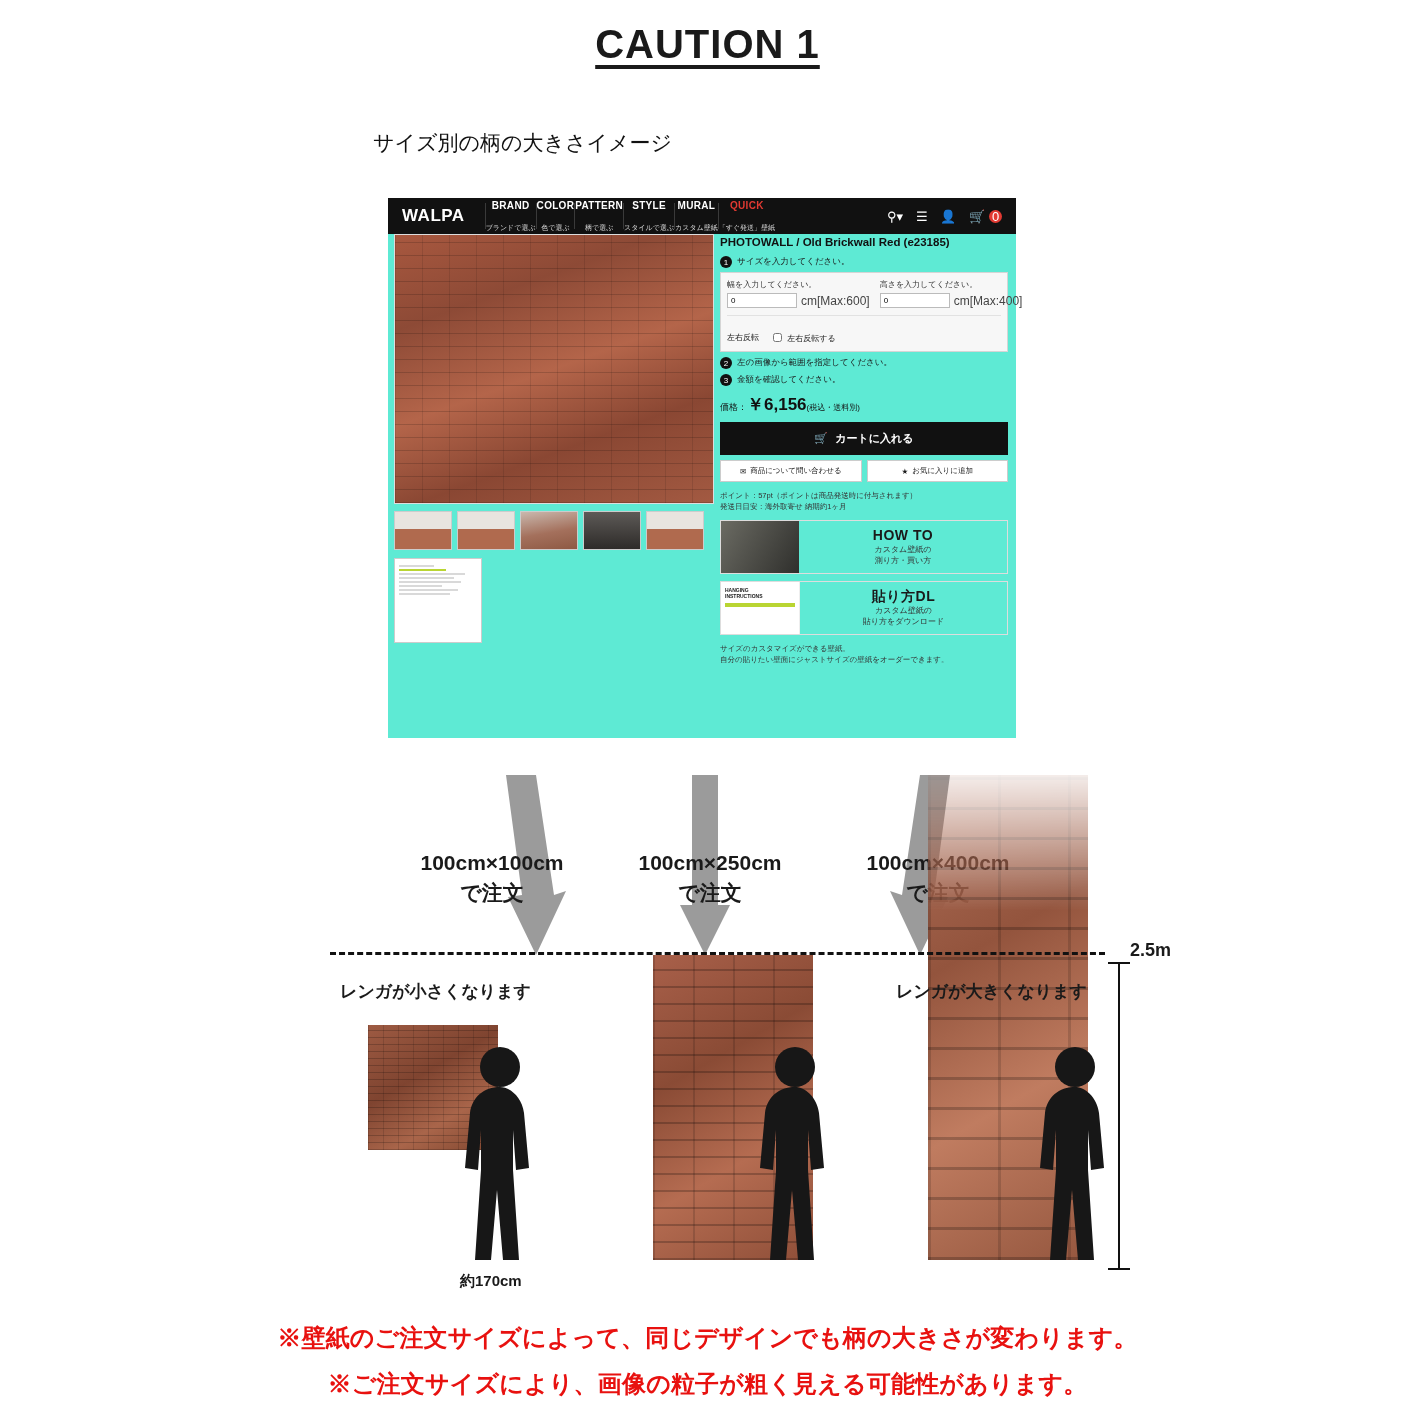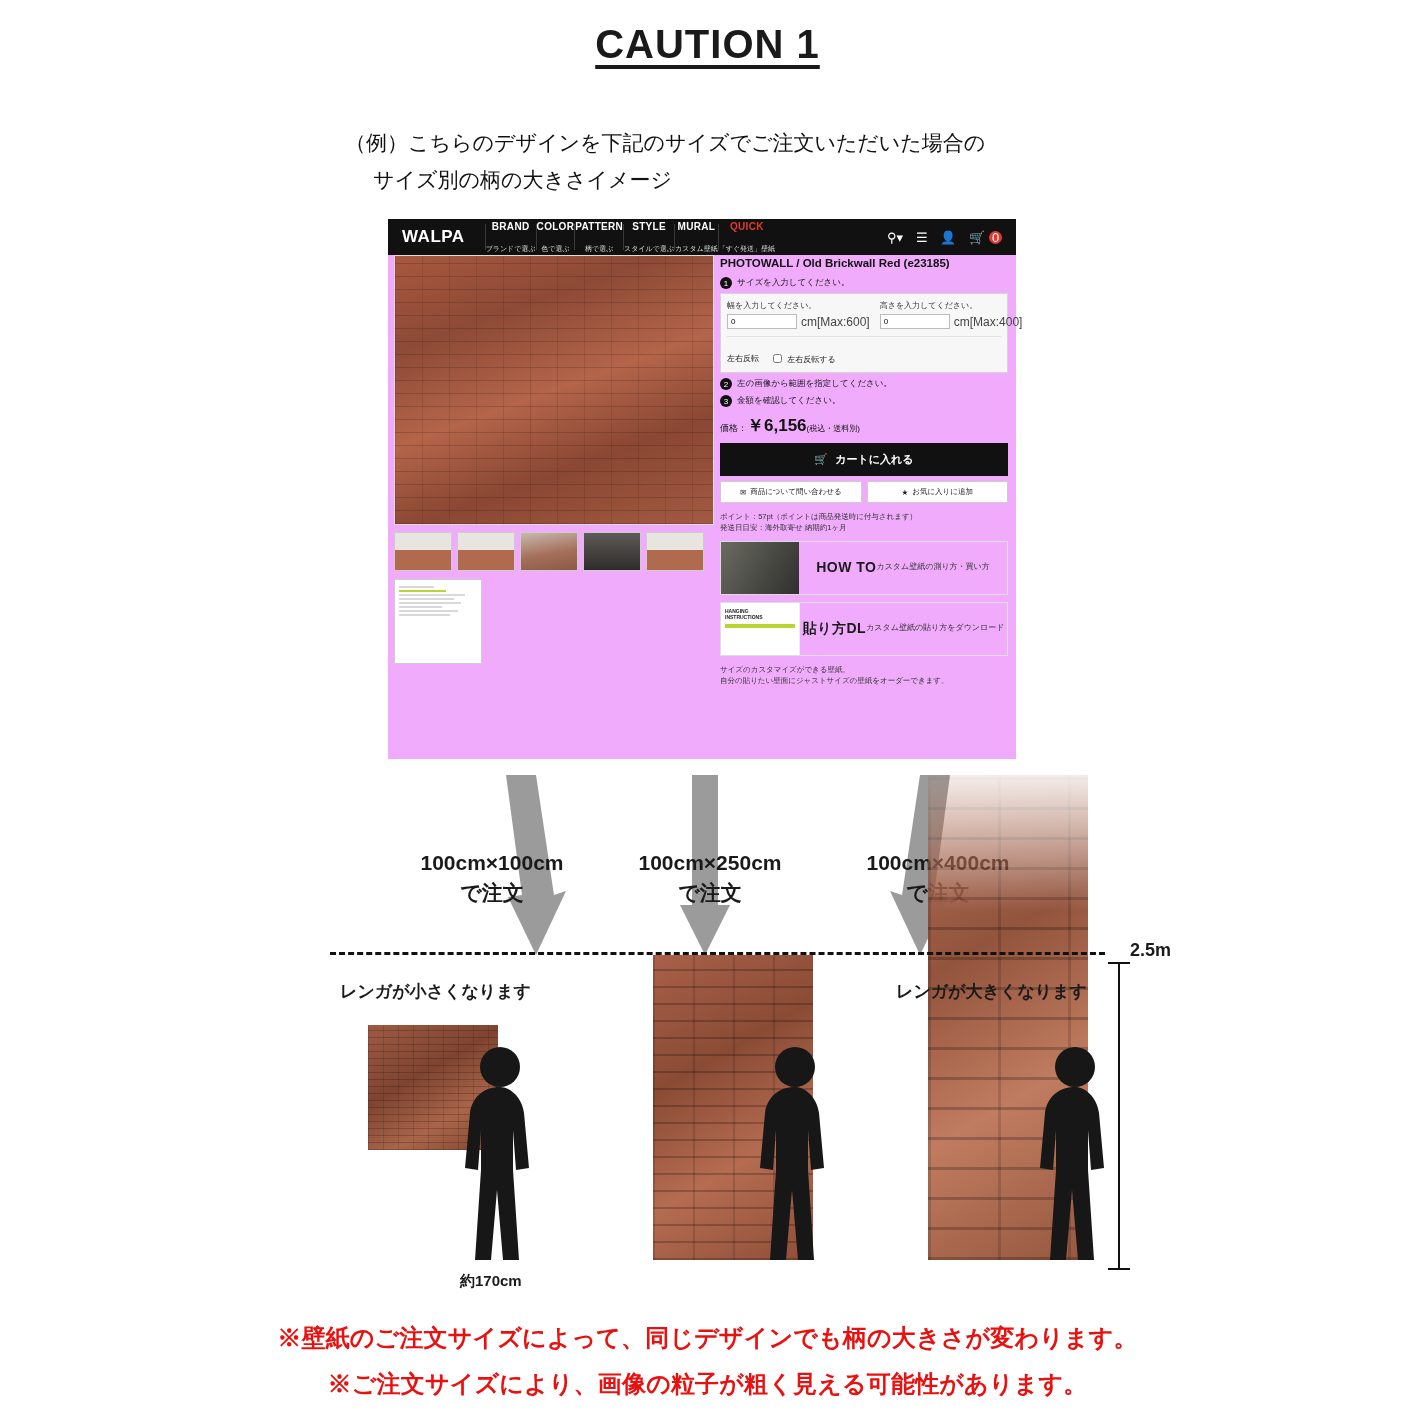--- a/index.html
+++ b/index.html
@@ -18,22 +18,22 @@
 
   
   .intro{
     position:absolute;top:125px;left:345px;width:820px;
     font-size:21px;line-height:1.75;color:#111;
   }
   .intro .l2{margin-left:28px;display:block;}
 
   
   .shot{
-    position:absolute;left:388px;top:219px;width:628px;height:540px;
-    background:#f0abfc;
+    position:absolute;left:388px;top:198px;width:628px;height:540px;
+    background:#5eead4;
   }
   .shot-header{
     height:36px;background:#111;display:flex;align-items:center;
     padding:0 8px 0 0;position:relative;
   }
   .logo-box{
     background:#111;color:#fff;font-weight:bold;font-size:17px;
     padding:0 14px;letter-spacing:.5px;line-height:36px;
   }
   .nav{display:flex;align-items:center;height:36px;margin-left:6px;}
@@ -117,21 +117,21 @@
     flex:1;border:1px solid #ccc;background:#fff;font-size:7.5px;text-align:center;
     padding:5px 0;display:flex;align-items:center;justify-content:center;gap:4px;
   }
   .points{font-size:7.5px;color:#333;margin-top:8px;line-height:1.5;}
   .howto{
     display:flex;border:1px solid #ddd;margin-top:7px;height:52px;align-items:stretch;
   }
   .howto-img{width:78px;background:linear-gradient(120deg,#6b6b63,#2f2f2c);}
   .howto-img.doc{background:#fff;border-right:1px solid #eee;}
   .howto-txt{
-    flex:1;display:flex;flex-direction:row;align-items:center;justify-content:center;
+    flex:1;display:flex;flex-direction:column;align-items:center;justify-content:center;
     text-align:center;line-height:1.35;
   }
   .howto-txt .big{font-size:14px;font-weight:bold;letter-spacing:.5px;}
   .howto-txt .small{font-size:8px;color:#333;}
   .note{font-size:7.5px;color:#333;line-height:1.5;margin-top:8px;}
 
   
   .arrow{position:absolute;}
   .label-col{position:absolute;text-align:center;font-size:21px;font-weight:bold;line-height:1.45;}
 
@@ -181,21 +181,20 @@
   }
 </style>
 </head>
 <body>
 
 <div class="page">
 
   <div class="caution-title">CAUTION 1</div>
 
   <div class="intro">
-    <span>（例）こちらのデザインを下記のサイズでご注文いただいた場合の</span>
     <span class="l2">サイズ別の柄の大きさイメージ</span>
   </div>
 
   <div class="shot">
 
     <div class="shot-header">
       <div class="logo-box">WALPA</div>
       <div class="nav">
         <div class="nav-item">
           <span class="en">BRAND</span>

